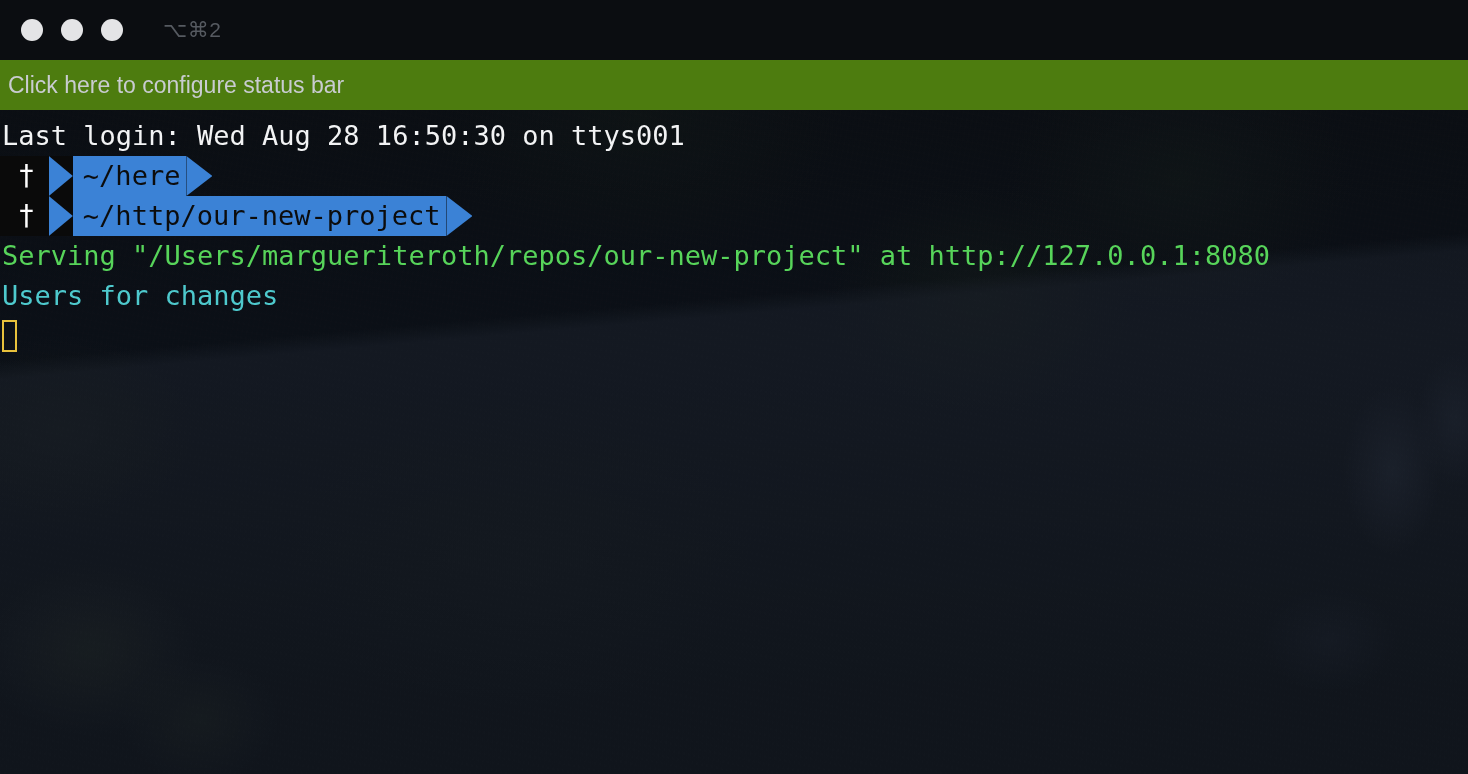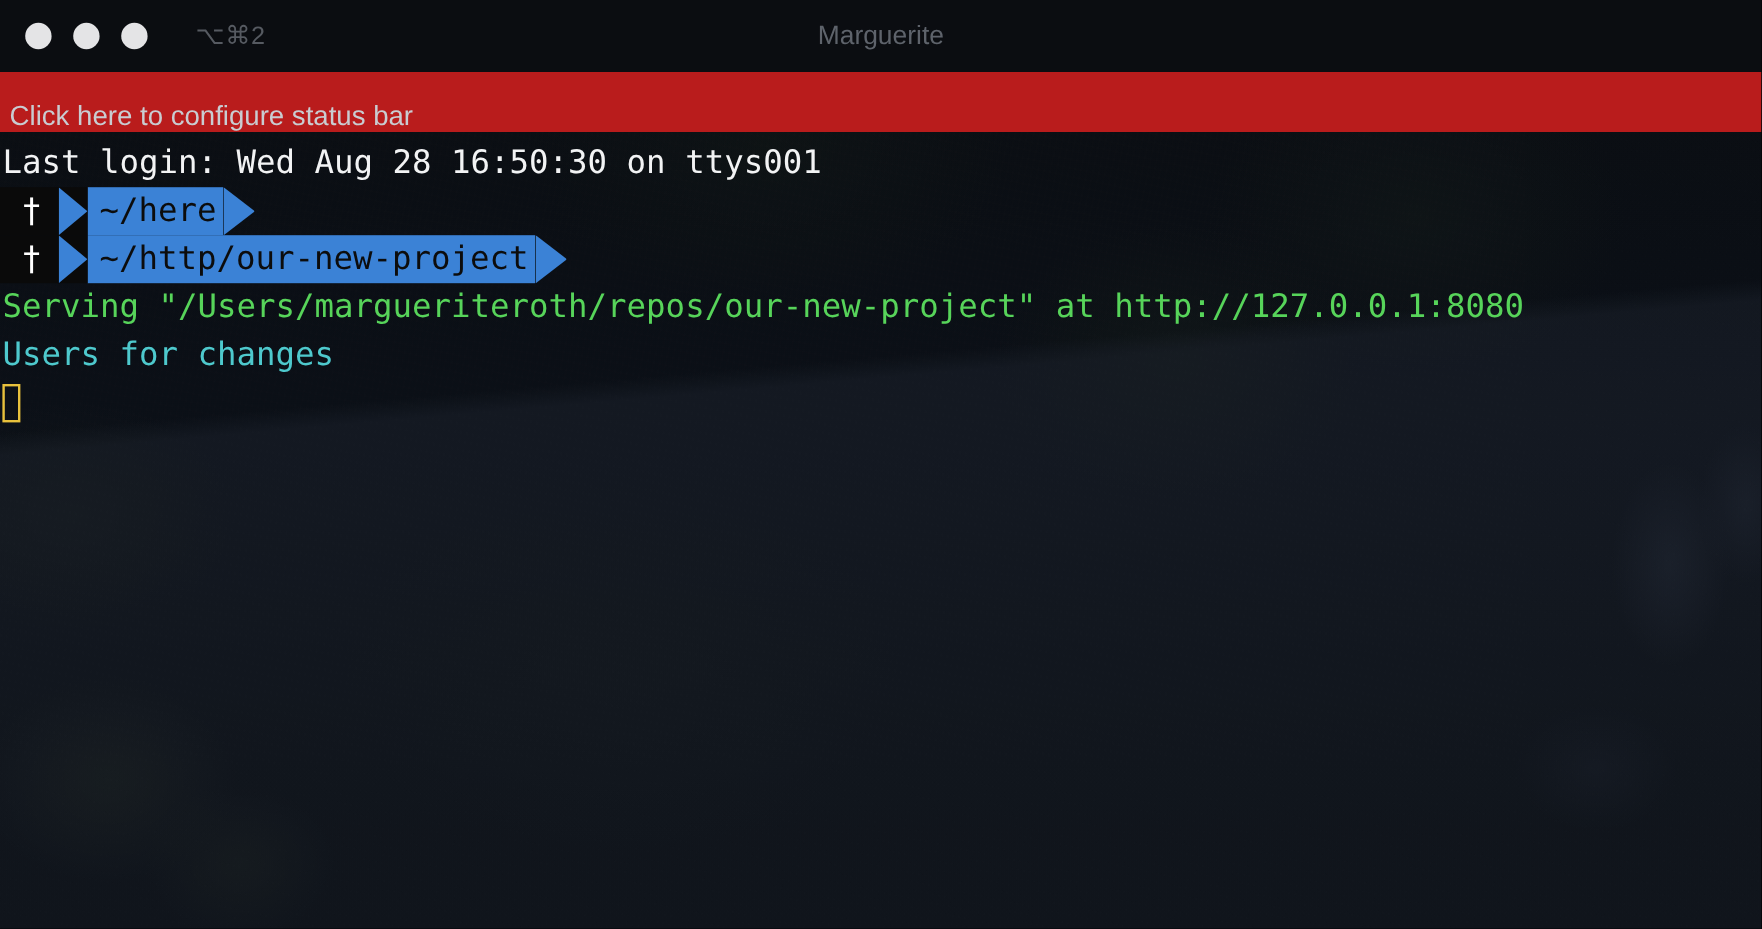--- a/index.html
+++ b/index.html
@@ -96,23 +96,23 @@
     font-family: "Liberation Sans", sans-serif;
     font-size: 22px;
     pointer-events: none;
   }
 
   
   #status-bar {
     position: absolute;
     top: 60px; left: 0; right: 0;
     height: 50px;
-    background: #b91c1c;
-    display: flex;
-    align-items: flex-end;
+    background: #4d7c0f;
+    display: flex;
+    align-items: center;
     z-index: 4;
   }
   #status-bar-text {
     margin-left: 8px;
     color: #c9ccd1;
     font-family: "Liberation Sans", sans-serif;
     font-size: 23px;
   }
 
   
@@ -221,21 +221,20 @@
   <div id="wallpaper"></div>
   <div id="wallpaper-grain"></div>
 
   <div id="title-bar">
     <div id="traffic-lights">
       <div class="traffic-light"></div>
       <div class="traffic-light"></div>
       <div class="traffic-light"></div>
     </div>
     <div id="window-shortcut">⌥⌘2</div>
-    <div id="window-title">Marguerite</div>
   </div>
 
   <div id="status-bar">
     <div id="status-bar-text">Click here to configure status bar</div>
   </div>
 
   <div id="terminal-body">
 
     <div class="term-line txt-white">Last login: Wed Aug 28 16:50:30 on ttys001</div>
 

